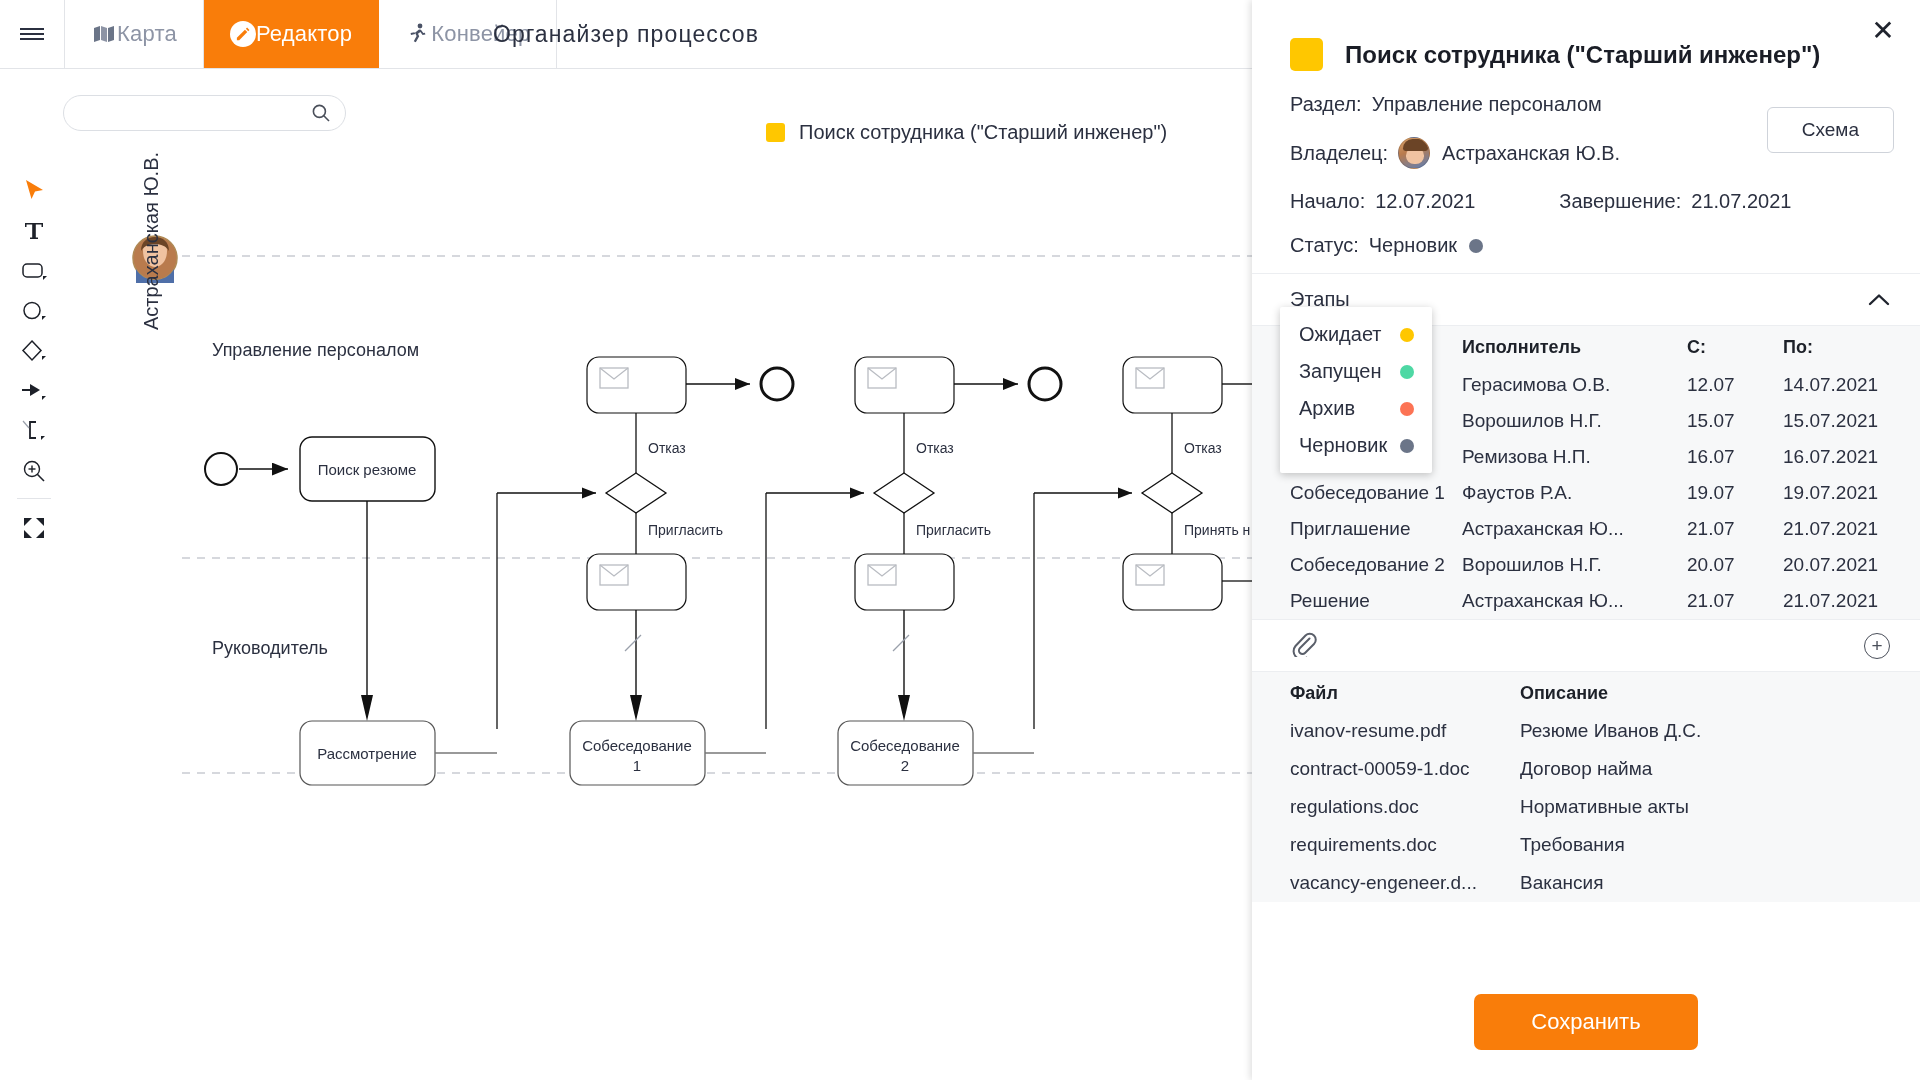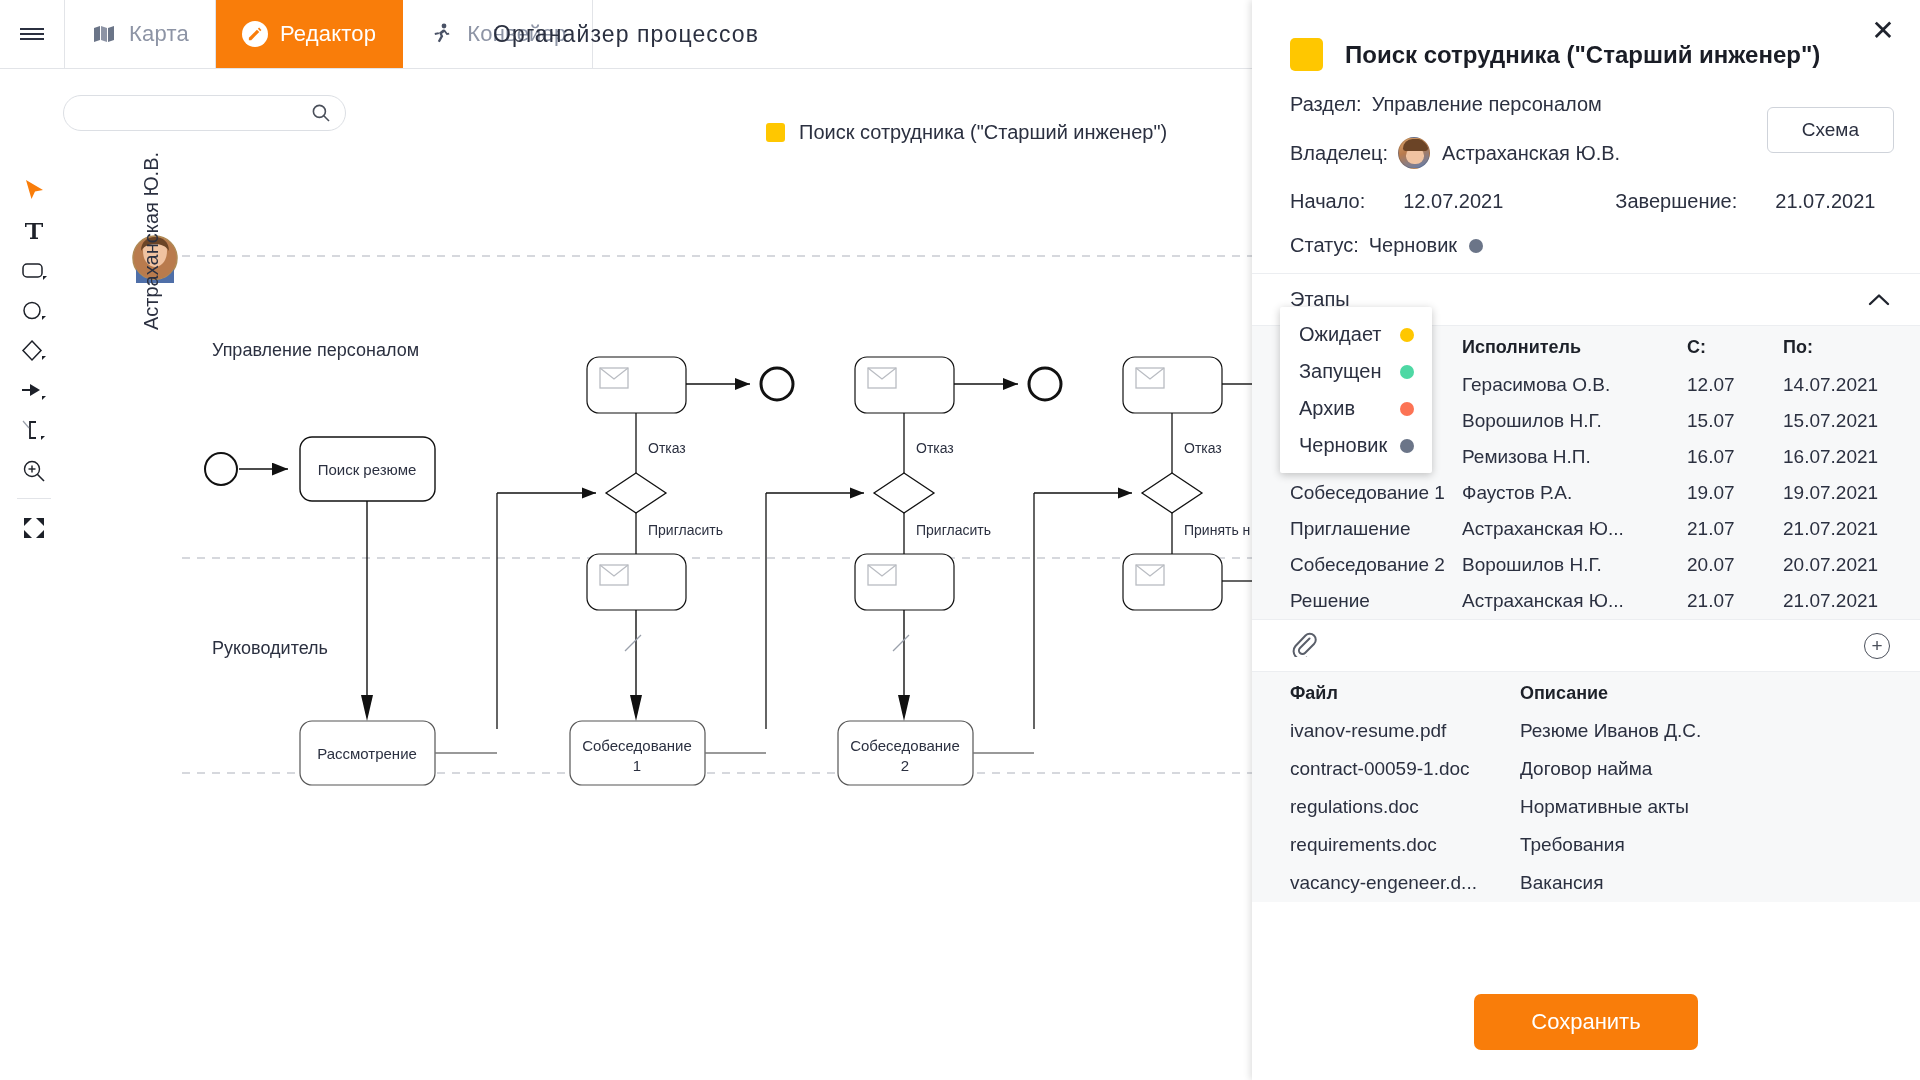--- a/index.html
+++ b/index.html
@@ -19,21 +19,21 @@
   }
   .hamburger {
     width: 64px; display: flex; align-items: center; justify-content: center;
     cursor: pointer;
   }
   .hamburger span {
     display: block; width: 24px; height: 2.5px; background: #2b3040; margin: 2.5px 0;
   }
   .navtabs { display: flex; align-items: stretch; border-left: 1px solid #e2e4e8; }
   .navtab {
-    display: flex; align-items: center; gap: 12px;
+    display: flex; align-items: center; gap: 0;
     padding: 0 26px; cursor: pointer; border-right: 1px solid #e2e4e8;
     color: #8d94a5; font-size: 22px; letter-spacing: .2px;
   }
   .navtab.active { background: #f97d0a; color: #ffffff; border-right-color: #f97d0a; }
   .navtab .tab-ico { width: 26px; height: 26px; display: flex; align-items: center; justify-content: center; }
   .navtab.active .tab-ico {
     background: #ffffff; border-radius: 50%; color: #f97d0a;
   }
   .apptitle {
     position: absolute; left: 0; top: 0; width: 1252px; height: 68px;
@@ -112,21 +112,21 @@
   .avatar::before {
     content:""; position:absolute; left:4px; top:1px; width:25px; height:12px;
     border-radius: 12px 12px 3px 3px; background:#6b4426; z-index:2;
   }
   .schema-btn {
     position: absolute; right: 26px; top: 36px;
     border: 1px solid #cfd3da; border-radius: 6px; background: #fff;
     padding: 11px 34px; font-size: 19px; color: #2b3040; cursor: pointer;
     font-family: "Liberation Sans", sans-serif;
   }
-  .date-row { display: flex; align-items: flex-start; font-size: 20px; color: #2b3040; margin-bottom: 21px; gap: 28px; }
+  .date-row { display: flex; align-items: flex-start; font-size: 20px; color: #2b3040; margin-bottom: 21px; }
   .date-row .end { margin-left: 84px; }
   .status-row { display: flex; align-items: center; font-size: 20px; color: #2b3040; margin-bottom: 4px; }
   .dot { width: 14px; height: 14px; border-radius: 50%; display:inline-block; }
   .status-row .dot { margin-left: 12px; }
 
   
   .status-dropdown {
     position: absolute; left: 1280px; top: 307px; width: 152px;
     background: #ffffff; box-shadow: 0 2px 9px rgba(0,0,0,.23); border-radius: 2px;
     padding: 9px 0; z-index: 40;

